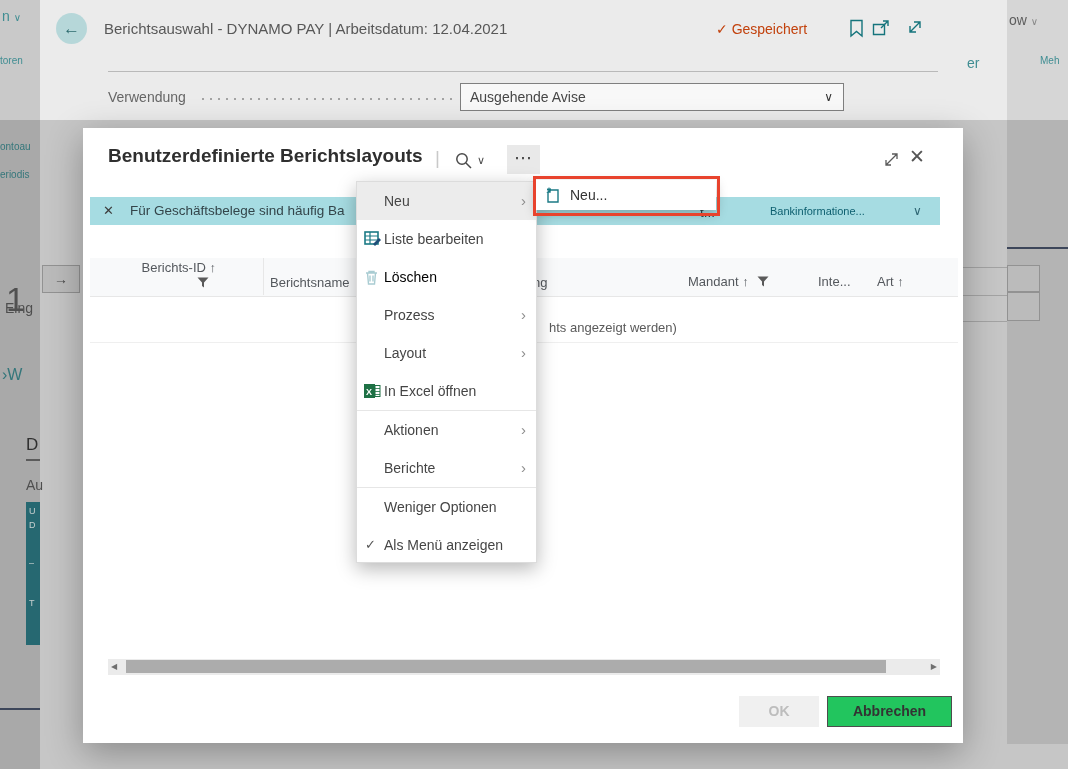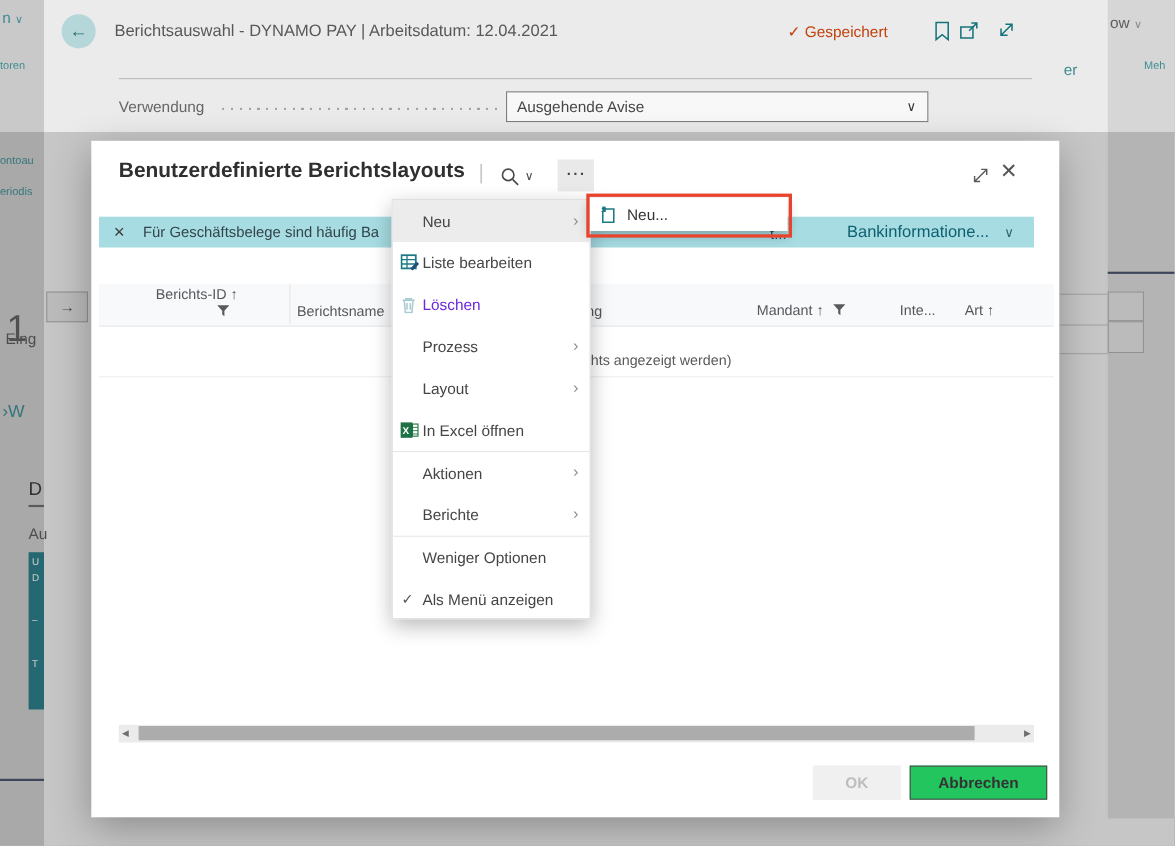--- a/index.html
+++ b/index.html
@@ -35,38 +35,38 @@
     box-shadow:0 10px 34px rgba(0,0,0,0.30);}
   .modal-title{left:25px;top:17px;font-size:19px;font-weight:600;color:#2f2f2f;white-space:nowrap;}
   .vbar{left:352px;top:19px;font-size:19px;color:#c9c9c9;font-weight:300;}
   .more-btn{left:424px;top:17px;width:33px;height:29px;background:#e9e9e9;color:#444;
     font-size:18px;text-align:center;line-height:26px;cursor:pointer;letter-spacing:1px;}
   .close-x{left:826px;top:17px;font-size:19px;color:#555;cursor:pointer;}
   .notif{left:7px;top:69px;width:850px;height:28px;background:#a6dce2;}
   .notif .nclose{position:absolute;left:13px;top:0;line-height:28px;font-size:13px;color:#3c3c3c;cursor:pointer;}
   .notif .nmsg{position:absolute;left:40px;top:0;line-height:28px;font-size:13.5px;color:#33454a;white-space:nowrap;}
   .notif .ntail{position:absolute;left:610px;top:4px;line-height:24px;font-size:13.5px;color:#33454a;}
-  .notif .naction{position:absolute;left:680px;top:0;line-height:28px;font-size:15px;color:#0e6070;cursor:pointer;white-space:nowrap;}
+  .notif .naction{position:absolute;left:680px;top:0;line-height:28px;font-size:11px;color:#0e6070;cursor:pointer;white-space:nowrap;}
   .notif .nchev{position:absolute;left:823px;top:0;line-height:28px;font-size:12px;color:#2e6673;cursor:pointer;}
   .th{font-size:13px;color:#54585d;white-space:nowrap;}
   .gridline{background:#e7e7e7;}
-  .empty-msg{left:454px;top:192px;font-size:13px;color:#5a5a5a;white-space:nowrap;}
+  .empty-msg{left:454px;top:192px;font-size:13px;color:#5a5a5a;white-space:nowrap;padding-left:12px;}
   .hscroll{left:25px;top:531px;width:832px;height:16px;background:#ebebeb;}
   .hscroll .thumb{position:absolute;left:18px;top:1px;width:760px;height:13px;background:#acacac;cursor:grab;}
   .hscroll .sarr{position:absolute;top:0;line-height:16px;font-size:8px;color:#6f6f6f;cursor:pointer;}
   .btn{box-sizing:border-box;height:31px;font-size:14px;font-weight:600;text-align:center;line-height:29px;}
   .btn-ok{left:656px;top:568px;width:80px;background:#f0f0f0;color:#bdbdbd;border:1px solid #f0f0f0;}
   .btn-cancel{left:744px;top:568px;width:125px;background:#22c55e;color:#333;border:1px solid #4d4d4d;cursor:pointer;}
   
   .menu{left:356px;top:181px;width:181px;height:382px;background:#fff;z-index:20;
     box-sizing:border-box;border:1px solid #dcdcdc;box-shadow:0 6px 18px rgba(0,0,0,0.28);}
   .menu-item{position:absolute;left:0;width:179px;height:38px;line-height:38px;
     padding-left:27px;font-size:14px;color:#454545;box-sizing:border-box;cursor:pointer;white-space:nowrap;}
   .menu-item.hl{background:#ececec;}
-  .menu-item.dis{color:#6d28d9;cursor:default;}
+  .menu-item.dis{color:#000000;cursor:default;}
   .menu-item .chev{position:absolute;right:10px;top:0;color:#8d8d8d;font-size:15px;}
   .menu-item .mcheck{position:absolute;left:8px;top:0;color:#555;font-size:13px;}
   .menu-item svg{position:absolute;left:7px;top:11px;}
   .msep{position:absolute;left:0;width:179px;height:1px;background:#e6e6e6;}
   
   .flyout{left:536px;top:180px;width:180px;height:30px;background:#fff;z-index:21;
     box-shadow:0 4px 12px rgba(0,0,0,0.25);}
   .flyout .flabel{position:absolute;left:34px;top:0;line-height:30px;font-size:14px;color:#333;white-space:nowrap;}
   .redbox{left:533px;top:176px;width:187px;height:40px;box-sizing:border-box;
     border:3px solid #e8432d;z-index:22;pointer-events:none;}

